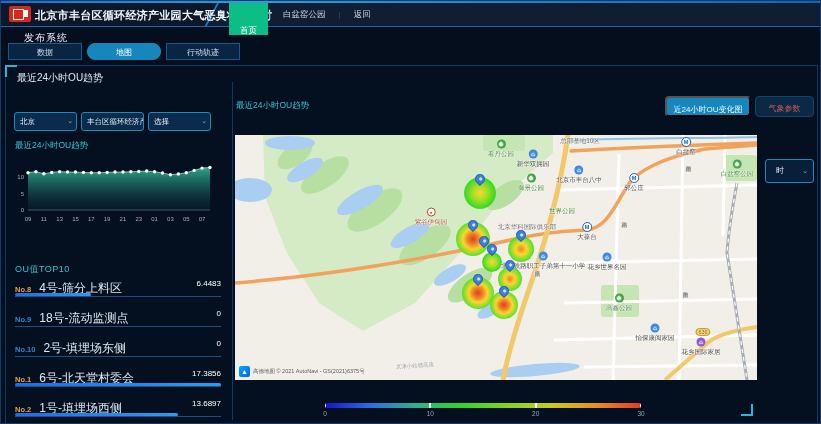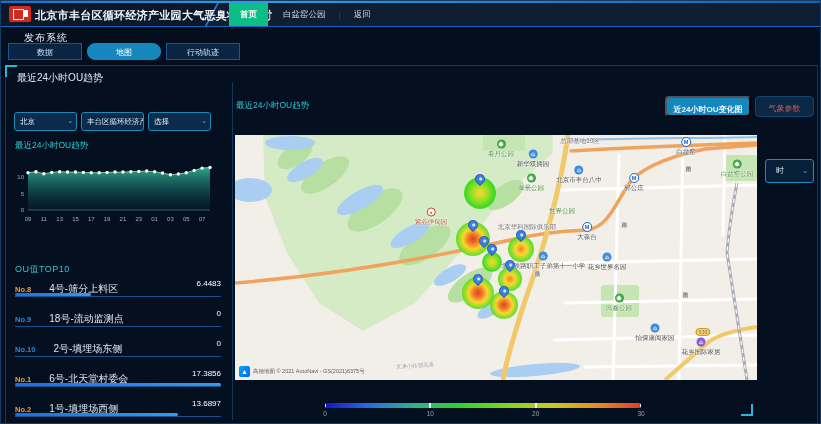--- a/index.html
+++ b/index.html
@@ -8,21 +8,21 @@
   
   .hdr{position:absolute;top:2px;left:0;width:100%;height:23px;background:#101e33;border-bottom:1px solid #1a66b8;}
   .title-block{position:absolute;left:0;top:0;width:196px;height:23px;background:#0c1829;}
   .slant{position:absolute;left:196px;top:0;width:20px;height:23px;background:#0c1829;border-right:2px solid #1f7ccc;transform:skewX(-28deg);transform-origin:top left;}
   .logo{position:absolute;left:8px;top:3px;width:22px;height:16px;background:#d22a1e;border-radius:2px;}
   .logo::before{content:"";position:absolute;left:4px;top:3px;width:9px;height:9px;border:1.5px solid #fff;}
   .logo::after{content:"";position:absolute;right:3px;top:4px;width:4px;height:7px;background:#fff;}
   .app-title{position:absolute;left:34px;top:5px;font-size:11px;font-weight:bold;color:#eef5fc;letter-spacing:.3px;white-space:nowrap;}
   .nav{position:absolute;left:228px;top:0;height:23px;display:flex;align-items:stretch;}
   .nav-item{font-size:8.5px;color:#c8d4e2;line-height:23px;padding:0 13px;cursor:pointer;white-space:nowrap;}
-  .nav-item.active{background:#0cbd86;color:#fff;font-weight:bold;padding:0 11px;}
+  .nav-item.active{background:#0cbd86;color:#fff;font-weight:normal;padding:16px 11px;}
   .nav-sep{color:#2c4a6e;line-height:23px;font-size:8px;}
   
   .sys-label{position:absolute;left:23px;top:30px;font-size:10px;color:#e8f0f8;letter-spacing:1px;}
   .tabs{position:absolute;left:7px;top:42px;display:flex;gap:5px;}
   .tab{width:74px;height:17px;line-height:17px;text-align:center;font-size:8px;color:#cfe0ee;background:#0a2443;border:1px solid #155a8c;box-sizing:border-box;cursor:pointer;}
   .tab.active{background:#1687bd;border-color:#1687bd;color:#fff;border-radius:8px;}
   
   .panel{position:absolute;left:4px;top:64px;width:813px;height:408px;border:1px solid #0e3a61;background:#04101f;box-sizing:border-box;}
   .cnr{position:absolute;width:10px;height:10px;z-index:8;}
   .cnr-tl{left:-1px;top:-1px;border-left:2px solid #2ab6d9;border-top:2px solid #2ab6d9;}
@@ -32,28 +32,28 @@
   .selects{position:absolute;left:8px;top:30px;display:flex;gap:4px;}
   .select{position:relative;width:63px;height:19px;background:#0a2b4c;border:1px solid #1f89b8;border-radius:3px;color:#e8f2fa;font-size:7.5px;line-height:17px;padding:0 11px 0 5px;box-sizing:border-box;white-space:nowrap;overflow:hidden;cursor:pointer;}
   .select .chev{position:absolute;right:3px;top:-1px;color:#6fb8d8;font-size:7px;}
   .sub-title{position:absolute;left:9px;top:58px;font-size:8.5px;color:#2fc5d2;}
   .chart-wrap{position:absolute;left:6px;top:74px;}
   .ou-title{position:absolute;left:9px;top:181px;font-size:9px;color:#2fc5d2;letter-spacing:.5px;}
   .ou-rows{position:absolute;left:9px;top:196px;width:206px;}
   .row{position:relative;height:30px;cursor:pointer;}
   .rank{font-size:7.5px;font-weight:bold;color:#2f86d6;}
   .rank.hot{color:#e8a03c;}
-  .rname{font-size:10px;color:#dfe9f4;margin-left:18px;}
+  .rname{font-size:12px;color:#dfe9f4;margin-left:8px;}
   .rval{position:absolute;right:0;top:1px;font-size:8px;color:#fff;}
   .track{position:absolute;left:0;top:14px;width:100%;height:4px;border-bottom:1px solid #1b4f8a;}
   .fill{position:absolute;left:0;top:1px;height:3px;background:linear-gradient(90deg,#1b6fe0,#2f9bf0);border-radius:2px;}
   
   .map-title{position:absolute;left:230px;top:34px;font-size:8.5px;color:#2fc5d2;}
   .btn{position:absolute;height:21px;border-radius:4px;font-size:8px;text-align:center;line-height:21px;cursor:pointer;box-sizing:border-box;}
-  .btn.primary{left:659px;top:30px;width:86px;background:#1687bd;color:#ecf7fd;font-weight:bold;}
+  .btn.primary{left:659px;top:30px;width:86px;background:#1687bd;color:#ecf7fd;}
   .btn.ghost{left:749px;top:30px;width:59px;background:#0b2844;border:1px solid #14436e;color:#c05a5a;}
   .map-select{position:absolute;left:759px;top:93px;width:49px;height:24px;background:#081f3a;border:1px solid #2189c0;border-radius:3px;color:#dfe9f4;font-size:8px;line-height:22px;padding-left:10px;box-sizing:border-box;cursor:pointer;}
   .map-select .chev{position:absolute;right:5px;top:0;color:#6fb8d8;font-size:7px;}
   .map{position:absolute;left:229px;top:69px;width:522px;height:245px;background:#f2efe8;overflow:hidden;}
   .map svg.terrain{position:absolute;left:0;top:0;z-index:0;}
   .map-label{position:absolute;transform:translate(-50%,-50%);display:flex;flex-direction:column;align-items:center;gap:1px;font-size:6.5px;color:#4a4a4a;text-shadow:0 0 2px #fff,0 0 2px #fff,0 0 1px #fff;white-space:nowrap;z-index:2;}
   .mico{width:9px;height:9px;border-radius:50%;line-height:9px;text-align:center;font-size:6px;color:#fff;}
   .mico.park{background:#3aa642;}
   .mico.blue{background:#3d8ae0;}
   .mico.purple{background:#8a5ad0;}

